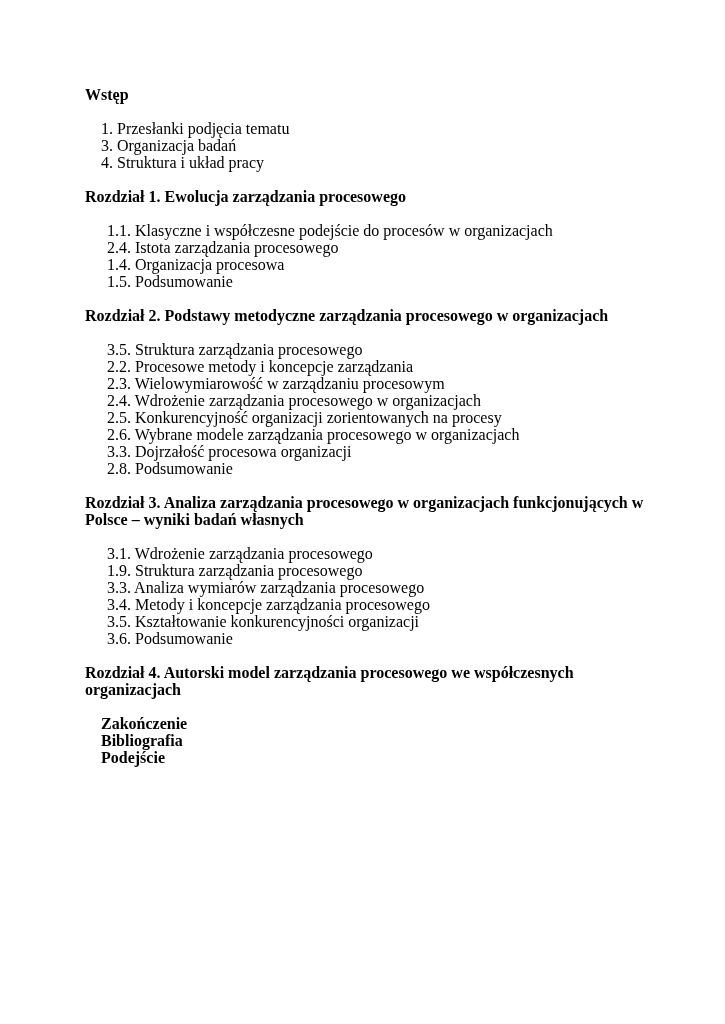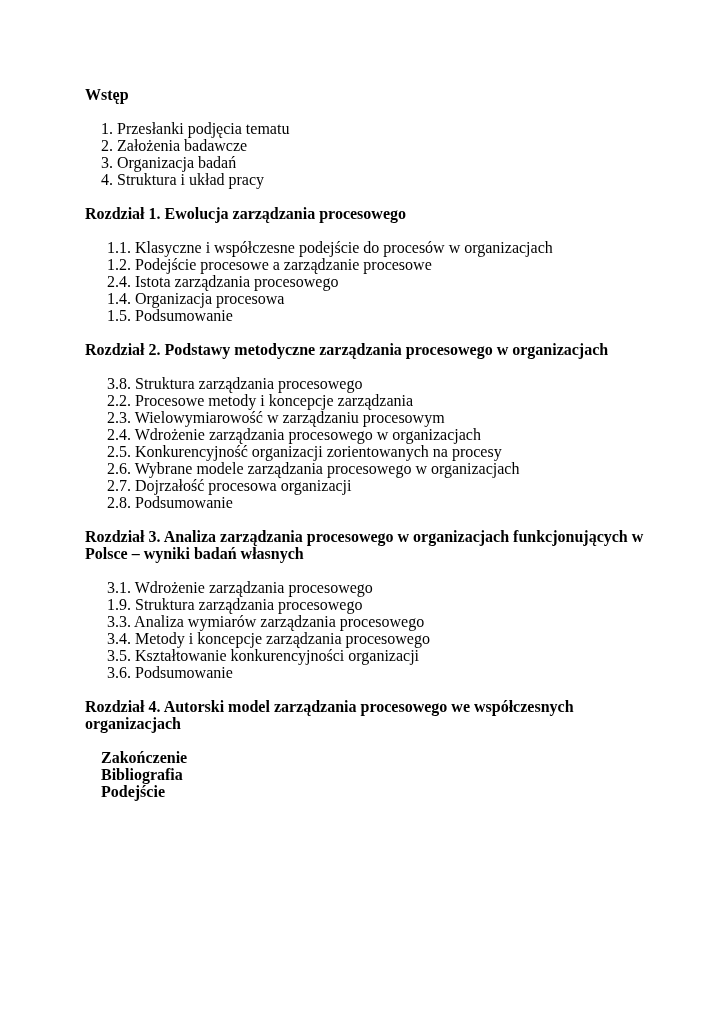--- a/index.html
+++ b/index.html
@@ -55,47 +55,45 @@
 </head>
 <body>
 
 <div class="page">
   <div class="content">
 
     <div class="section">
       <div class="heading">Wstęp</div>
       <div class="list lvl1">
         <div class="item">1. Przesłanki podjęcia tematu</div>
-        <div class="item">2. Założenia badawcze</div>
         <div class="item">3. Organizacja badań</div>
         <div class="item">4. Struktura i układ pracy</div>
       </div>
     </div>
 
     <div class="section">
       <div class="heading">Rozdział 1. Ewolucja zarządzania procesowego</div>
       <div class="list lvl2">
         <div class="item">1.1. Klasyczne i współczesne podejście do procesów w organizacjach</div>
-        <div class="item">1.2. Podejście procesowe a zarządzanie procesowe</div>
         <div class="item">2.4. Istota zarządzania procesowego</div>
         <div class="item">1.4. Organizacja procesowa</div>
         <div class="item">1.5. Podsumowanie</div>
       </div>
     </div>
 
     <div class="section">
       <div class="heading">Rozdział 2. Podstawy metodyczne zarządzania procesowego w organizacjach</div>
       <div class="list lvl2">
-        <div class="item">3.8. Struktura zarządzania procesowego</div>
+        <div class="item">3.5. Struktura zarządzania procesowego</div>
         <div class="item">2.2. Procesowe metody i koncepcje zarządzania</div>
         <div class="item">2.3. Wielowymiarowość w zarządzaniu procesowym</div>
         <div class="item">2.4. Wdrożenie zarządzania procesowego w organizacjach</div>
         <div class="item">2.5. Konkurencyjność organizacji zorientowanych na procesy</div>
         <div class="item">2.6. Wybrane modele zarządzania procesowego w organizacjach</div>
-        <div class="item">2.7. Dojrzałość procesowa organizacji</div>
+        <div class="item">3.3. Dojrzałość procesowa organizacji</div>
         <div class="item">2.8. Podsumowanie</div>
       </div>
     </div>
 
     <div class="section">
       <div class="heading">Rozdział 3. Analiza zarządzania procesowego w organizacjach funkcjonujących w Polsce – wyniki badań własnych</div>
       <div class="list lvl2">
         <div class="item">3.1. Wdrożenie zarządzania procesowego</div>
         <div class="item">1.9. Struktura zarządzania procesowego</div>
         <div class="item">3.3. Analiza wymiarów zarządzania procesowego</div>

